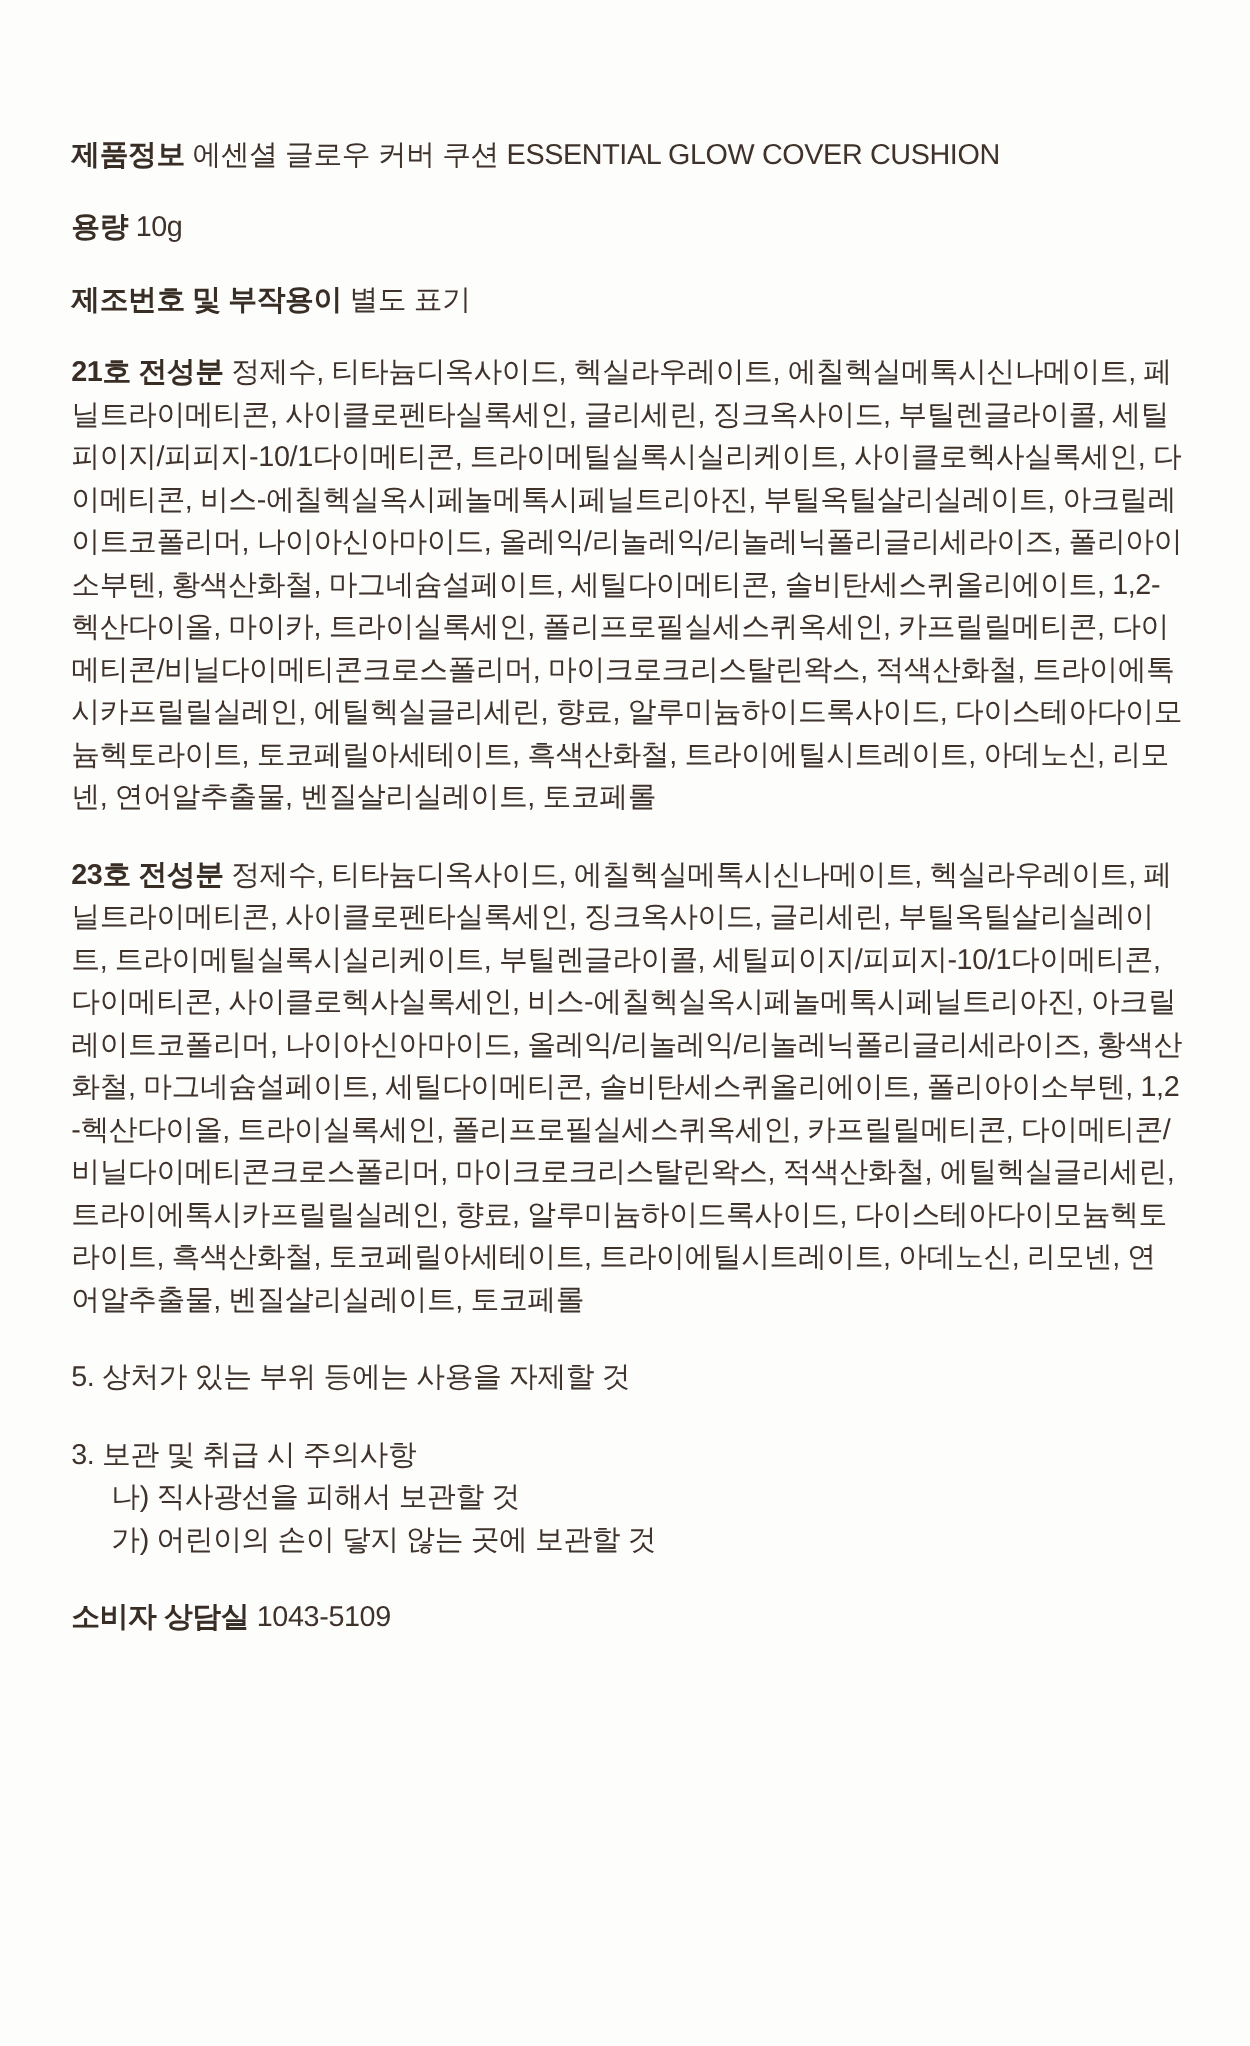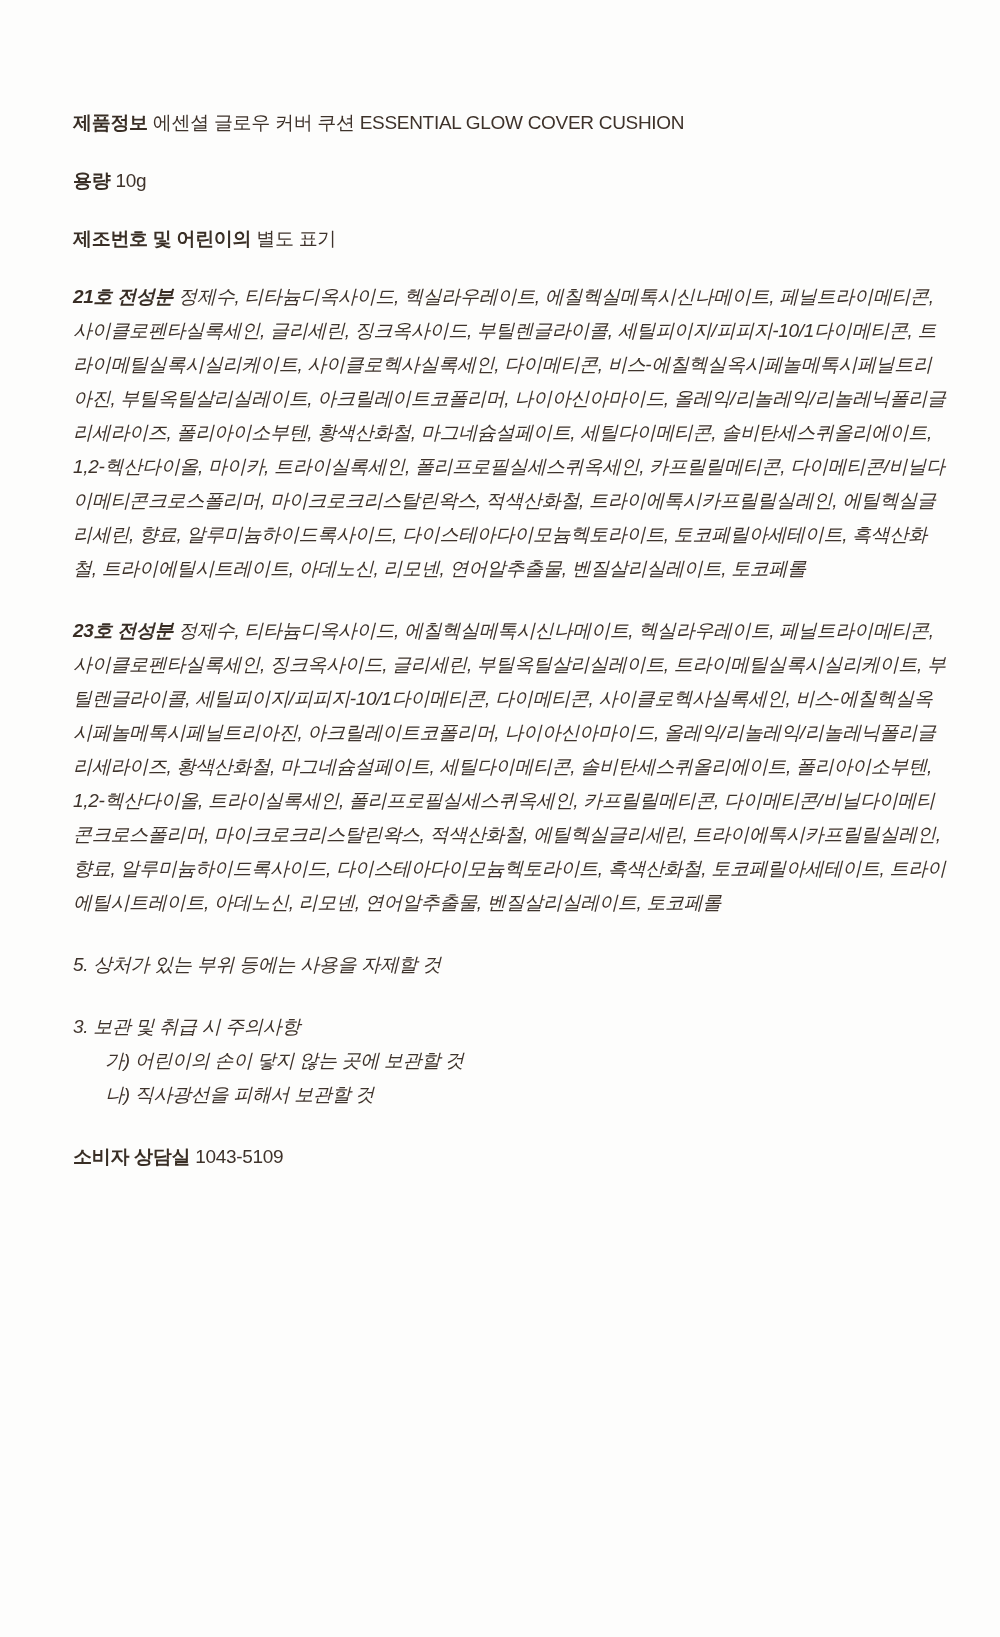--- a/index.html
+++ b/index.html
@@ -11,29 +11,28 @@
     width: 1000px;
     min-height: 1637px;
     font-family: "Liberation Sans", "DejaVu Sans", sans-serif;
     color: #3e322a;
     box-sizing: border-box;
   }
   .doc {
     padding: 106px 53px 50px 57px;
   }
   .row, .para {
-    margin: 0 0 24px 16px;
-    font-size: 19px;
+    margin: 0 0 24px 0;
+    font-size: 23px;
     line-height: 34px;
     letter-spacing: -0.3px;
     word-break: break-all;
   }
   .para {
     margin-bottom: 28px;
-    font-style: italic;
   }
   .label {
     font-weight: 700;
     color: #392e25;
   }
   .sub-item {
     padding-left: 32px;
   }
   .plain {
     font-weight: 400;
@@ -48,21 +47,21 @@
     <span class="label">제품정보</span>
     <span class="plain">에센셜 글로우 커버 쿠션 ESSENTIAL GLOW COVER CUSHION</span>
   </p>
 
   <p class="row">
     <span class="label">용량</span>
     <span class="plain">10g</span>
   </p>
 
   <p class="row">
-    <span class="label">제조번호 및 어린이의</span>
+    <span class="label">제조번호 및 부작용이</span>
     <span class="plain">별도 표기</span>
   </p>
 
 
   <p class="para">
     <span class="label">21호 전성분</span>
     <span class="plain">정제수, 티타늄디옥사이드, 헥실라우레이트, 에칠헥실메톡시신나메이트, 페닐트라이메티콘, 사이클로펜타실록세인, 글리세린, 징크옥사이드, 부틸렌글라이콜, 세틸피이지/피피지-10/1다이메티콘, 트라이메틸실록시실리케이트, 사이클로헥사실록세인, 다이메티콘, 비스-에칠헥실옥시페놀메톡시페닐트리아진, 부틸옥틸살리실레이트, 아크릴레이트코폴리머, 나이아신아마이드, 올레익/리놀레익/리놀레닉폴리글리세라이즈, 폴리아이소부텐, 황색산화철, 마그네슘설페이트, 세틸다이메티콘, 솔비탄세스퀴올리에이트, 1,2-헥산다이올, 마이카, 트라이실록세인, 폴리프로필실세스퀴옥세인, 카프릴릴메티콘, 다이메티콘/비닐다이메티콘크로스폴리머, 마이크로크리스탈린왁스, 적색산화철, 트라이에톡시카프릴릴실레인, 에틸헥실글리세린, 향료, 알루미늄하이드록사이드, 다이스테아다이모늄헥토라이트, 토코페릴아세테이트, 흑색산화철, 트라이에틸시트레이트, 아데노신, 리모넨, 연어알추출물, 벤질살리실레이트, 토코페롤</span>
   </p>
 
   <p class="para">
@@ -70,22 +69,22 @@
     <span class="plain">정제수, 티타늄디옥사이드, 에칠헥실메톡시신나메이트, 헥실라우레이트, 페닐트라이메티콘, 사이클로펜타실록세인, 징크옥사이드, 글리세린, 부틸옥틸살리실레이트, 트라이메틸실록시실리케이트, 부틸렌글라이콜, 세틸피이지/피피지-10/1다이메티콘, 다이메티콘, 사이클로헥사실록세인, 비스-에칠헥실옥시페놀메톡시페닐트리아진, 아크릴레이트코폴리머, 나이아신아마이드, 올레익/리놀레익/리놀레닉폴리글리세라이즈, 황색산화철, 마그네슘설페이트, 세틸다이메티콘, 솔비탄세스퀴올리에이트, 폴리아이소부텐, 1,2-헥산다이올, 트라이실록세인, 폴리프로필실세스퀴옥세인, 카프릴릴메티콘, 다이메티콘/비닐다이메티콘크로스폴리머, 마이크로크리스탈린왁스, 적색산화철, 에틸헥실글리세린, 트라이에톡시카프릴릴실레인, 향료, 알루미늄하이드록사이드, 다이스테아다이모늄헥토라이트, 흑색산화철, 토코페릴아세테이트, 트라이에틸시트레이트, 아데노신, 리모넨, 연어알추출물, 벤질살리실레이트, 토코페롤</span>
   </p>
 
 
   <p class="para">
     <span class="plain">5. 상처가 있는 부위 등에는 사용을 자제할 것</span>
   </p>
 
   <div class="para">
     <div>3. 보관 및 취급 시 주의사항</div>
+    <div class="sub-item">나) 직사광선을 피해서 보관할 것</div>
     <div class="sub-item">가) 어린이의 손이 닿지 않는 곳에 보관할 것</div>
-    <div class="sub-item">나) 직사광선을 피해서 보관할 것</div>
   </div>
 
 
   <p class="row">
     <span class="label">소비자 상담실</span>
     <span class="plain">1043-5109</span>
   </p>
 
 </div>
 

